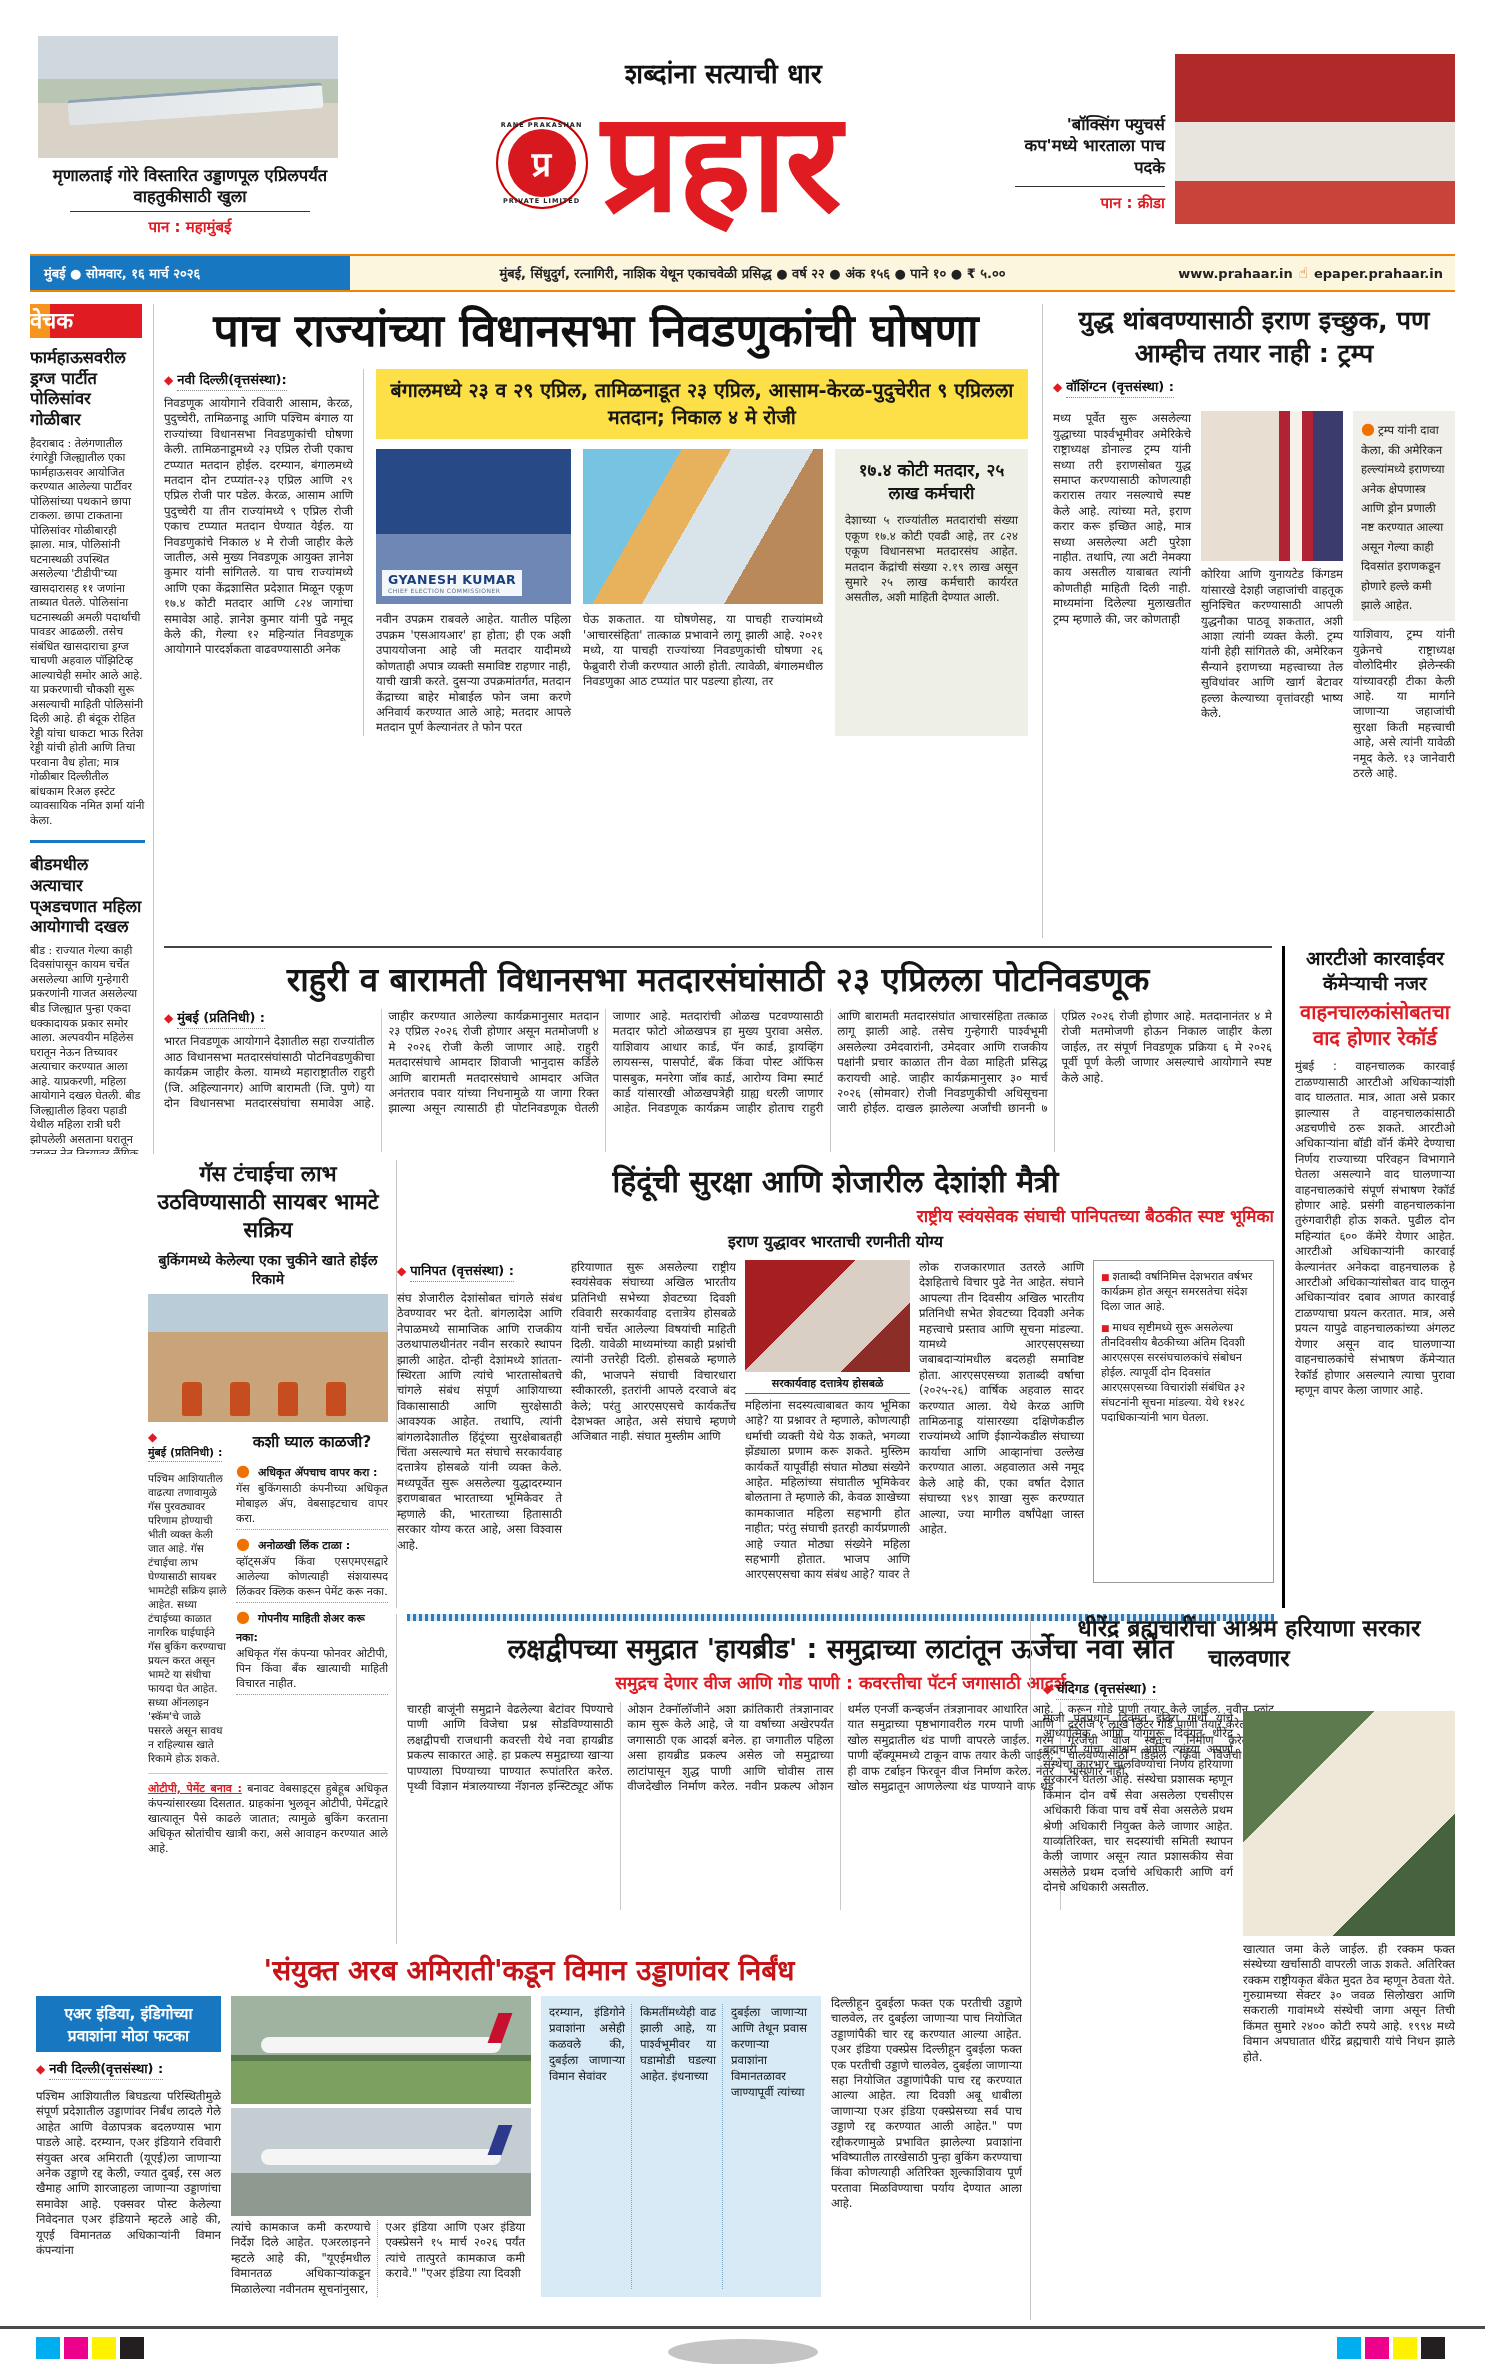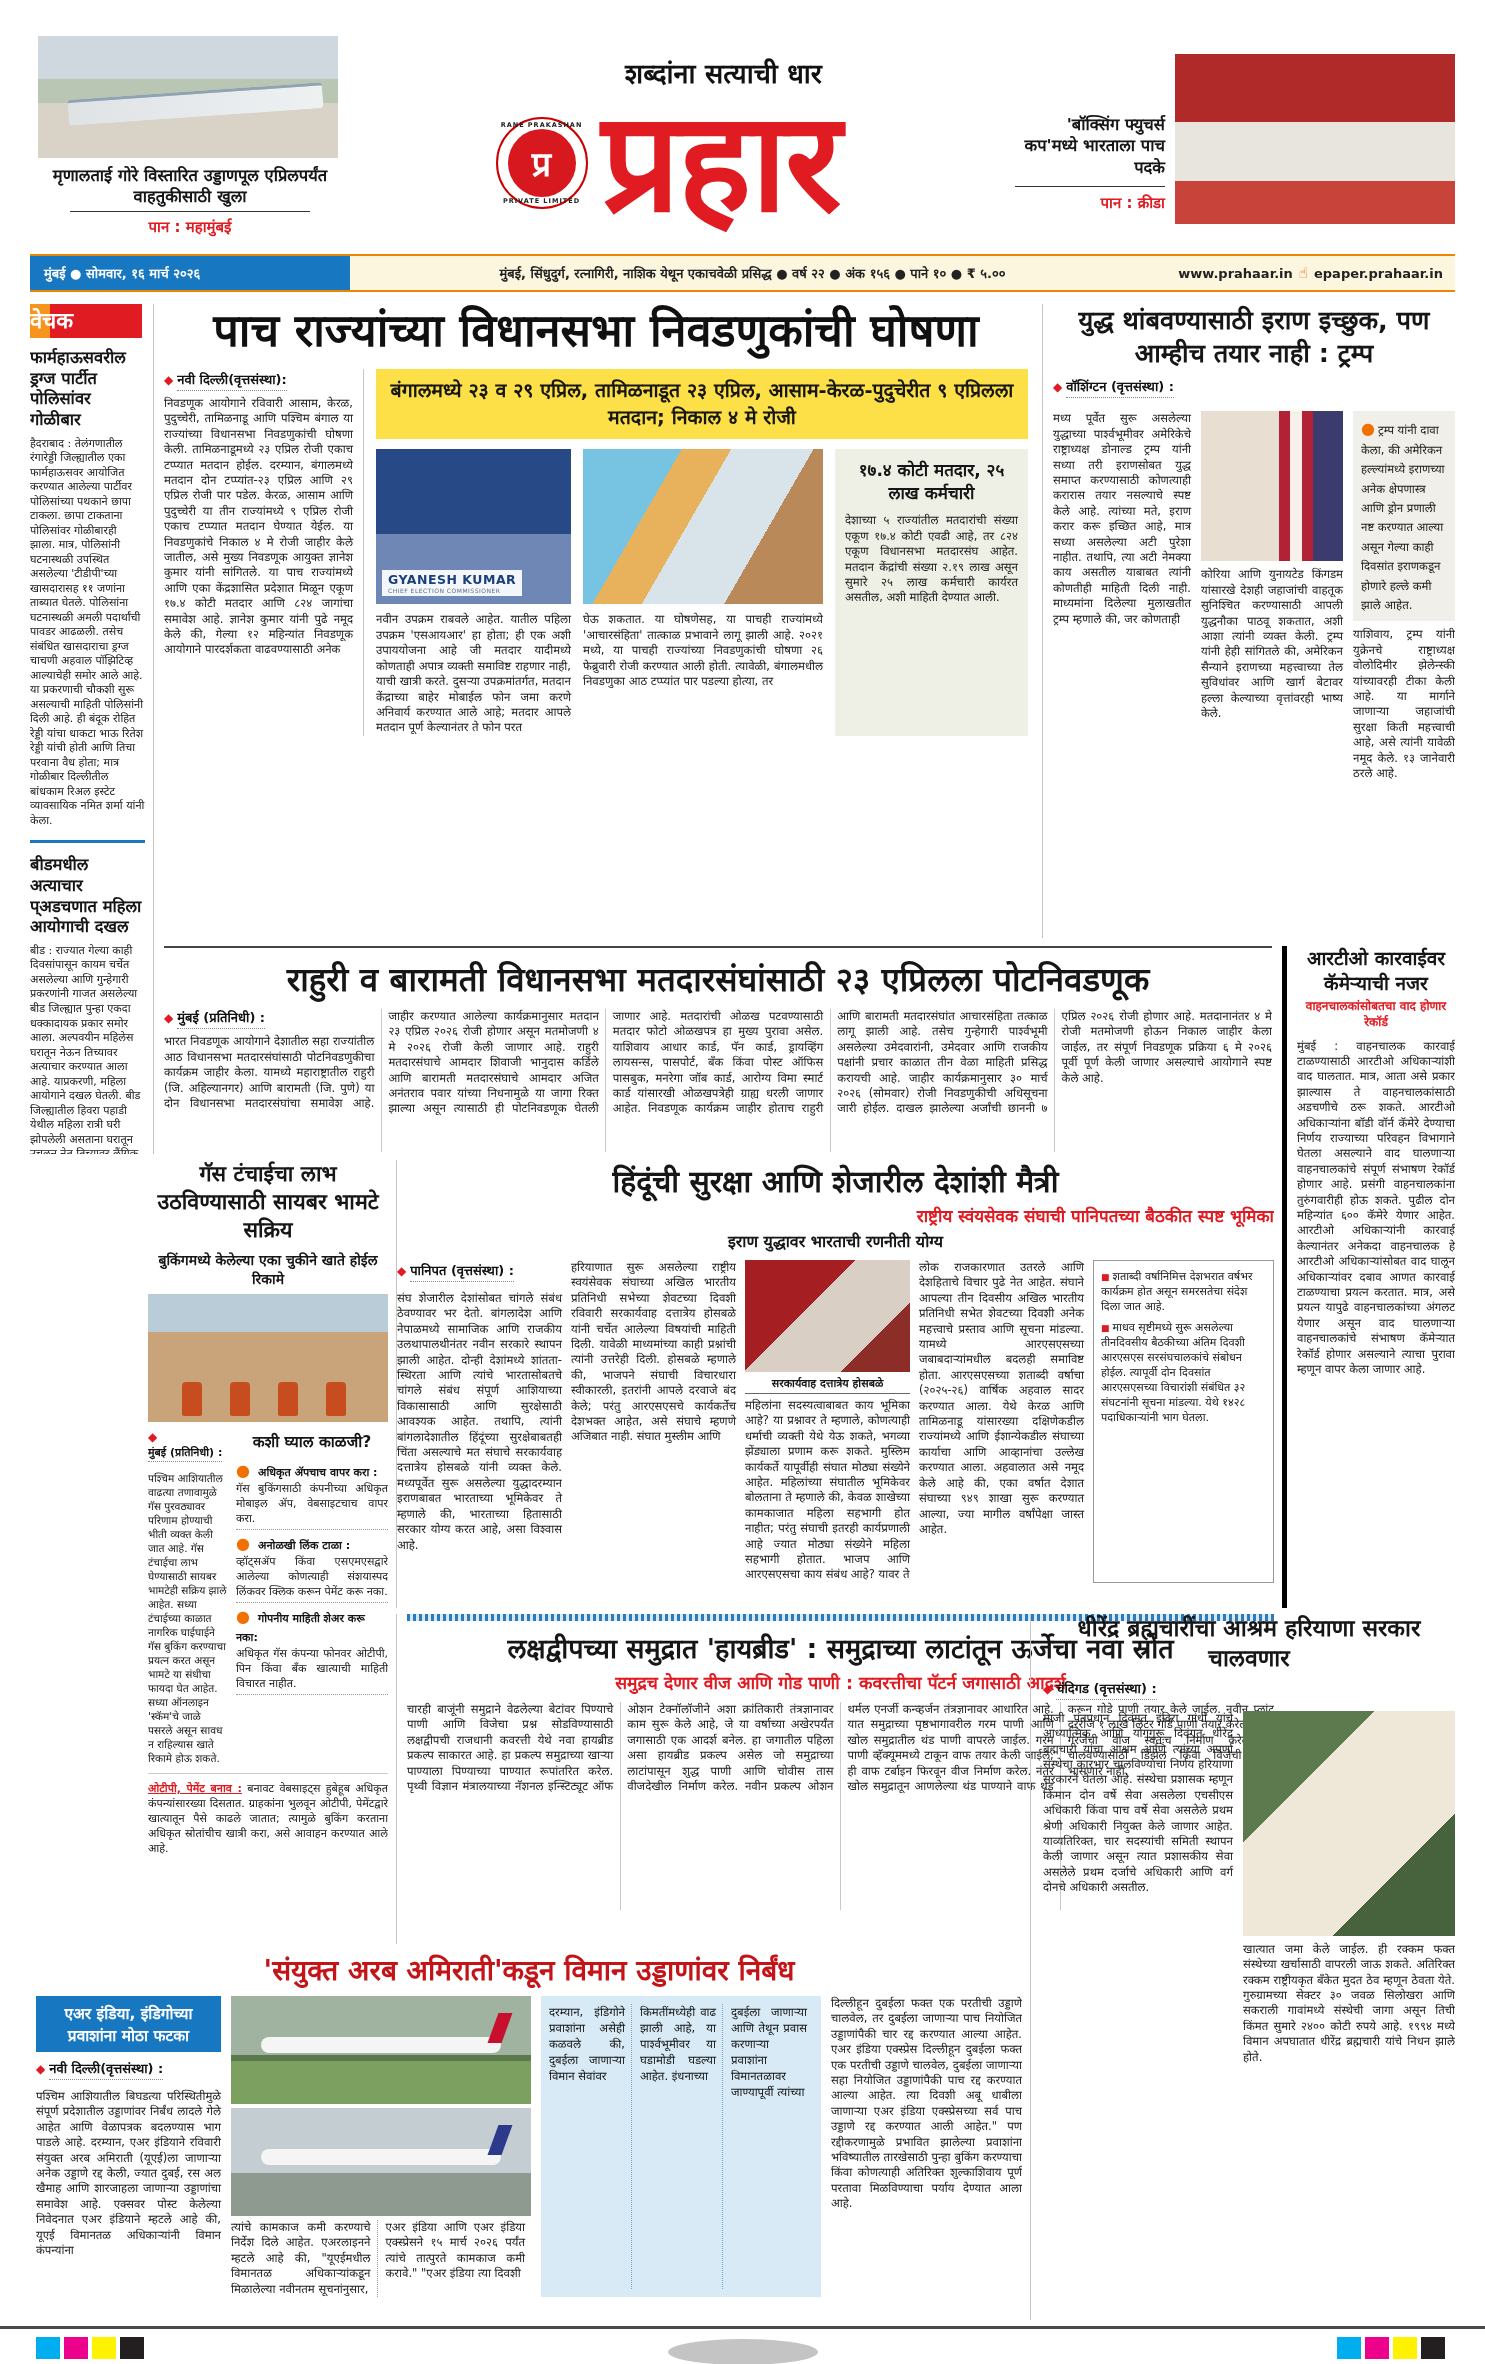--- a/index.html
+++ b/index.html
@@ -72,23 +72,23 @@
   .trumpphoto { height:150px; background:linear-gradient(90deg,#e8dfd2 0 55%, #b22234 55% 63%, #f5f0e8 63% 71%, #b22234 71% 79%, #3c3b6e 79% 100%); margin-bottom:6px; }
   .graybox { background:#f1efe9; padding:8px; margin-bottom:6px; }
   .obullet { color:#f07000; margin-right:3px; }
 
   
   .rahuri { border-top:2px solid #444; padding-top:8px; }
   .rahuri h2 { font-size:33px; font-weight:800; text-align:center; margin-bottom:8px; }
   .cols5 { columns:5; column-gap:14px; column-rule:1px solid #c9c9c9; height:148px; }
 
   
-  .rto { border-left:5px solid #000000; padding-left:10px; }
+  .rto { border-left:3px solid #000000; padding-left:10px; }
   .rto h3 { font-size:19px; font-weight:800; line-height:1.3; text-align:center; }
-  .rto .red { color:#e01b22; font-size:12px; font-weight:800; text-align:center; line-height:1.3; margin:4px 0 8px; }
+  .rto .red { color:#e01b22; font-size:20px; font-weight:800; text-align:center; line-height:1.3; margin:4px 0 8px; }
 
   
   .gas h2 { font-size:21.5px; font-weight:800; text-align:center; line-height:1.3; }
   .gas-cap { font-size:14px; font-weight:800; text-align:center; margin:6px 0; }
   .gasphoto { height:128px; background:linear-gradient(180deg,#b9ccd8 0 30%,#c9a37a 30% 100%); position:relative; }
   .cyl { position:absolute; bottom:6px; width:20px; height:34px; background:#c84d1e; border-radius:4px 4px 2px 2px; }
   .gas-row { display:flex; gap:8px; margin-top:8px; }
   .gas-body { width:80px; font-size:10.5px; }
   .carebox { flex:1; }
   .care-t { font-size:15.5px; font-weight:800; text-align:center; margin-bottom:5px; }

